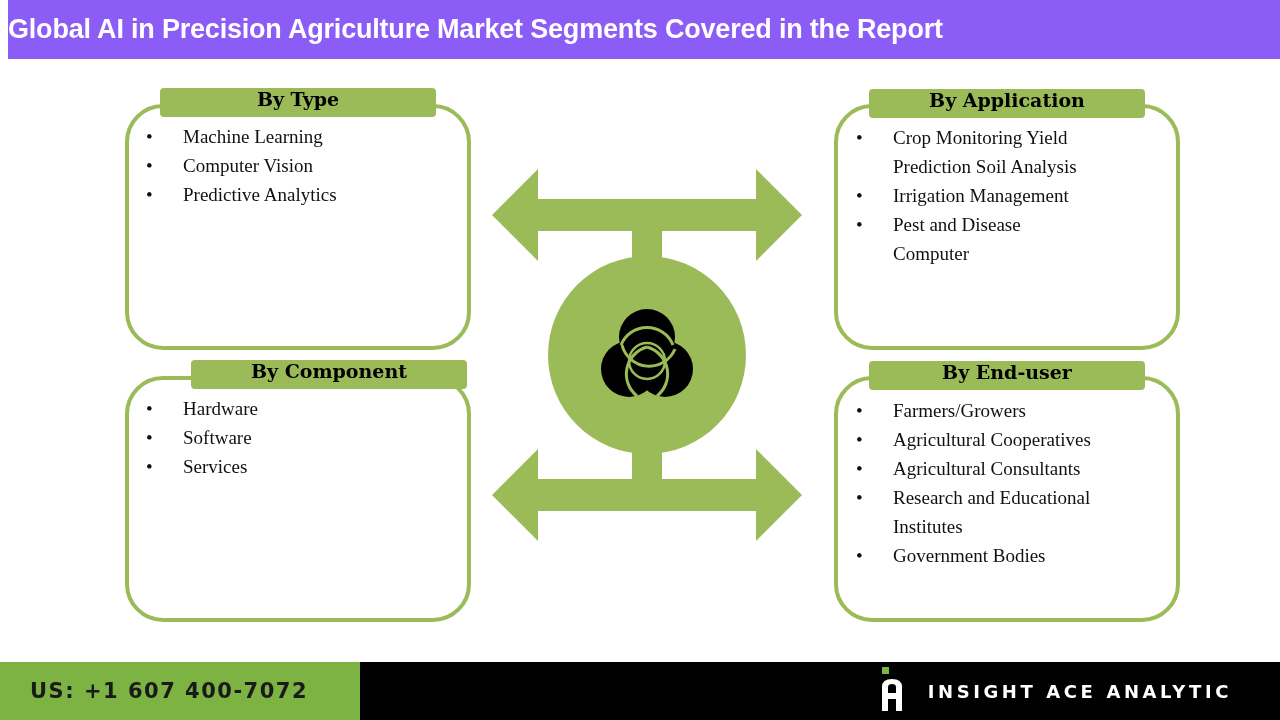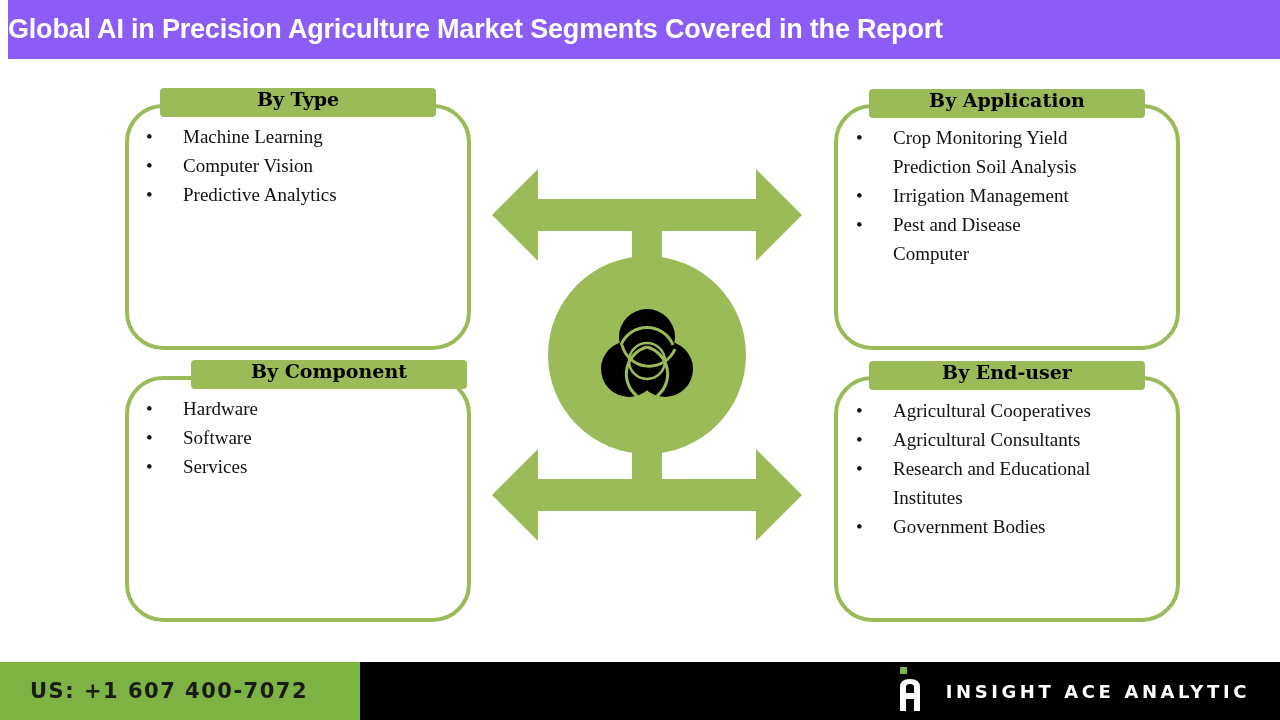--- a/index.html
+++ b/index.html
@@ -36,21 +36,21 @@
 
   .footer-left {
     position: absolute; left: 0; top: 662px; width: 360px; height: 58px;
     background: #7cb342; display: flex; align-items: center; padding-left: 30px;
     font-family: "DejaVu Sans", sans-serif; font-size: 21px; font-weight: bold;
     letter-spacing: 1.5px; color: #1a1a1a;
   }
   .footer-right {
     position: absolute; left: 360px; top: 662px; width: 920px; height: 58px;
     background: #000; display: flex; align-items: center; justify-content: flex-end;
-    padding-right: 30px;
+    padding-right: 48px;
   }
   .brand-logo { position: relative; width: 26px; height: 44px; margin-right: 22px; margin-top: -4px; }
   .brand-name {
     font-family: "DejaVu Sans", sans-serif; font-size: 18px; font-weight: bold;
     letter-spacing: 3.6px; color: #fff;
   }
 
   .center-graphic { position: absolute; left: 490px; top: 165px; width: 315px; height: 380px; }
 </style>
 </head>
@@ -88,20 +88,21 @@
   <li style="width:290px;">Crop Monitoring Yield Prediction Soil Analysis</li>
   <li>Irrigation Management</li>
   <li style="width:230px;">Pest and Disease Computer</li>
 </ul>
 
 <div class="panel" style="left:834px; top:376px;"></div>
 <div class="panel-header" style="left:869px; top:361px;">
   <span>By End-user</span>
 </div>
 <ul class="panel-list" style="left:856px; top:396px; width:320px;">
+  <li>Farmers/Growers</li>
   <li>Agricultural Cooperatives</li>
   <li>Agricultural Consultants</li>
   <li style="width:305px;">Research and Educational Institutes</li>
   <li>Government Bodies</li>
 </ul>
 
 <div class="center-graphic">
   <svg width="315" height="380" viewBox="0 0 315 380" xmlns="http://www.w3.org/2000/svg">
     <g fill="#9bbb59">
       <polygon points="2,50 48,4 48,34 266,34 266,4 312,50 266,96 266,66 48,66 48,96"></polygon>

